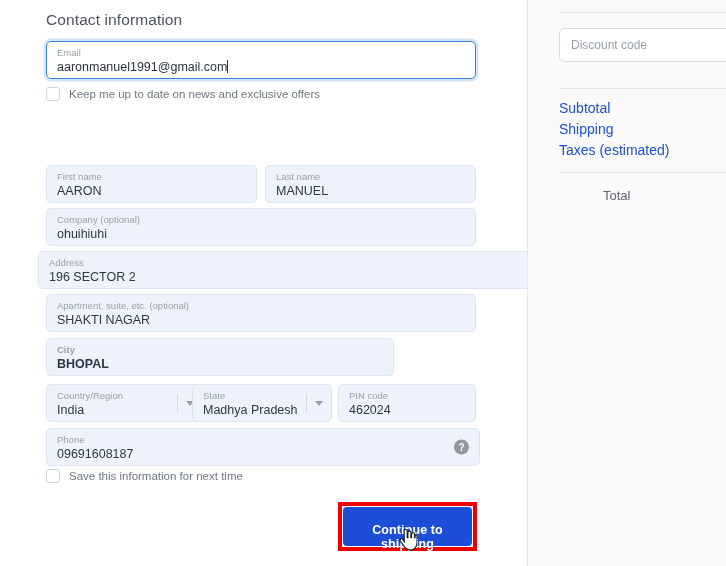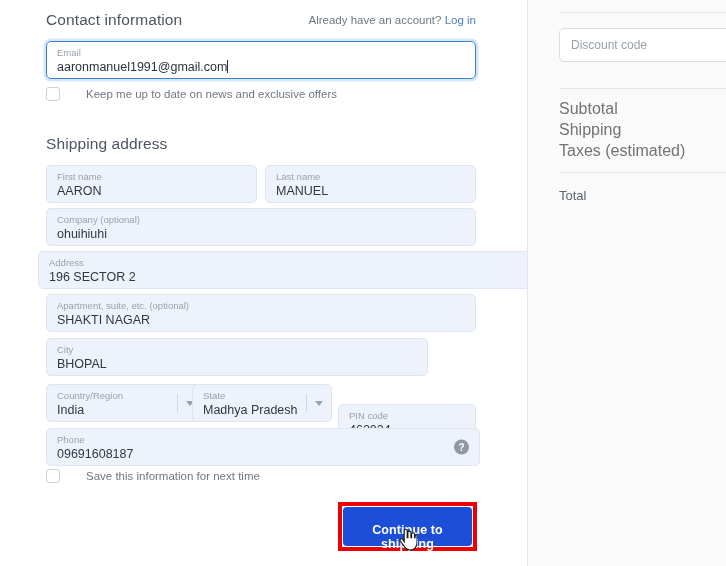--- a/index.html
+++ b/index.html
@@ -29,21 +29,21 @@
     top: 0;
     width: 527px;
     height: 566px;
     background: #ffffff;
     box-sizing: border-box;
   }
 
   .section-head {
     position: absolute;
     display: flex;
-    align-items: center;
+    align-items: flex-start;
     justify-content: space-between;
     left: 46px;
     width: 430px;
     gap: 23px;
   }
   .section-title {
     font-size: 15.5px;
     color: #4d5560;
     font-weight: 400;
     letter-spacing: .1px;
@@ -144,21 +144,21 @@
     line-height: 15px;
     text-align: center;
     font-weight: 700;
   }
 
   
   .check-row {
     position: absolute;
     display: flex;
     align-items: center;
-    gap: 26px;
+    gap: 9px;
   }
   .checkbox {
     width: 14px;
     height: 14px;
     border: 1px solid #ccd1da;
     border-radius: 3px;
     background: #ffffff;
     box-sizing: border-box;
     flex: none;
   }
@@ -238,60 +238,53 @@
     position: absolute;
     left: 11px;
     top: 50%;
     transform: translateY(-50%);
     font-size: 12px;
     color: #9aa1ad;
   }
   .sum-row {
     position: absolute;
     left: 31px;
-    font-size: 16px;
-    color: #737373;
+    font-size: 14px;
+    color: #1d4ed8;
     white-space: nowrap;
   }
   .total-row {
     position: absolute;
     left: 31px;
     font-size: 13px;
     color: #5c646f;
     white-space: nowrap;
   }
 </style>
 </head>
 <body>
 
 <div class="page">
 
   <div class="main">
 
     <div class="section-head" style="top:11px;">
       <span class="section-title">Contact information</span>
-      <span class="account-note">
-        <span>Already have an account?</span>
-        <a href="#">Log in</a>
-      </span>
     </div>
 
     <div class="field focused" style="left:46px; top:41px; width:430px;">
       <span class="flabel">Email</span>
       <span class="fvalue"><span>aaronmanuel1991@gmail.com</span><span class="caret"></span></span>
     </div>
 
     <div class="check-row" style="left:46px; top:87px;">
       <span class="checkbox"></span>
       <span class="check-label">Keep me up to date on news and exclusive offers</span>
     </div>
 
-    <div class="section-head" style="top:135px;">
-      <span class="section-title">Shipping address</span>
-    </div>
 
     <div class="field" style="left:46px; top:165px; width:211px;">
       <span class="flabel">First name</span>
       <span class="fvalue">AARON</span>
     </div>
     <div class="field" style="left:265px; top:165px; width:211px;">
       <span class="flabel">Last name</span>
       <span class="fvalue">MANUEL</span>
     </div>
 
@@ -303,42 +296,42 @@
     <div class="field" style="left:38px; top:251px; width:510px;">
       <span class="flabel">Address</span>
       <span class="fvalue">196 SECTOR 2</span>
     </div>
 
     <div class="field" style="left:46px; top:294px; width:430px;padding-left:28px;">
       <span class="flabel">Apartment, suite, etc. (optional)</span>
       <span class="fvalue">SHAKTI NAGAR</span>
     </div>
 
-    <div class="field" style="left:46px; top:338px; width:382px;">
+    <div class="field" style="left:46px; top:338px; width:348px;font-weight:bold;">
       <span class="flabel">City</span>
       <span class="fvalue">BHOPAL</span>
     </div>
 
     <div class="field" style="left:46px; top:384px; width:157px;">
       <span class="flabel">Country/Region</span>
       <span class="fvalue">India</span>
       <span class="sel-divider"></span>
       <span class="sel-arrow">
           <span class="chev"></span>
         </span>
     </div>
     <div class="field" style="left:192px; top:384px; width:140px;text-align:right;">
       <span class="flabel">State</span>
       <span class="fvalue">Madhya Pradesh</span>
       <span class="sel-divider"></span>
       <span class="sel-arrow">
           <span class="chev"></span>
         </span>
     </div>
-    <div class="field" style="left:338px; top:384px; width:138px;margin-top:20px;">
+    <div class="field" style="left:338px; top:384px; width:138px;">
       <span class="flabel">PIN code</span>
       <span class="fvalue">462024</span>
     </div>
 
     <div class="field" style="left:46px; top:428px; width:434px;">
       <span class="flabel">Phone</span>
       <span class="fvalue">09691608187</span>
       <span class="help-icon">?</span>
     </div>
 
@@ -365,17 +358,17 @@
     </div>
 
     <div class="side-rule" style="top:88px;"></div>
 
     <div class="sum-row" style="top:100px;">Subtotal</div>
     <div class="sum-row" style="top:121px;">Shipping</div>
     <div class="sum-row" style="top:142px;">Taxes (estimated)</div>
 
     <div class="side-rule" style="top:172px;"></div>
 
-    <div class="total-row" style="top:188px;">Total</div>
+    <div class="total-row" style="top:188px;margin-left:44px;">Total</div>
 
   </div>
 
 </div>
 
 </body></html>

